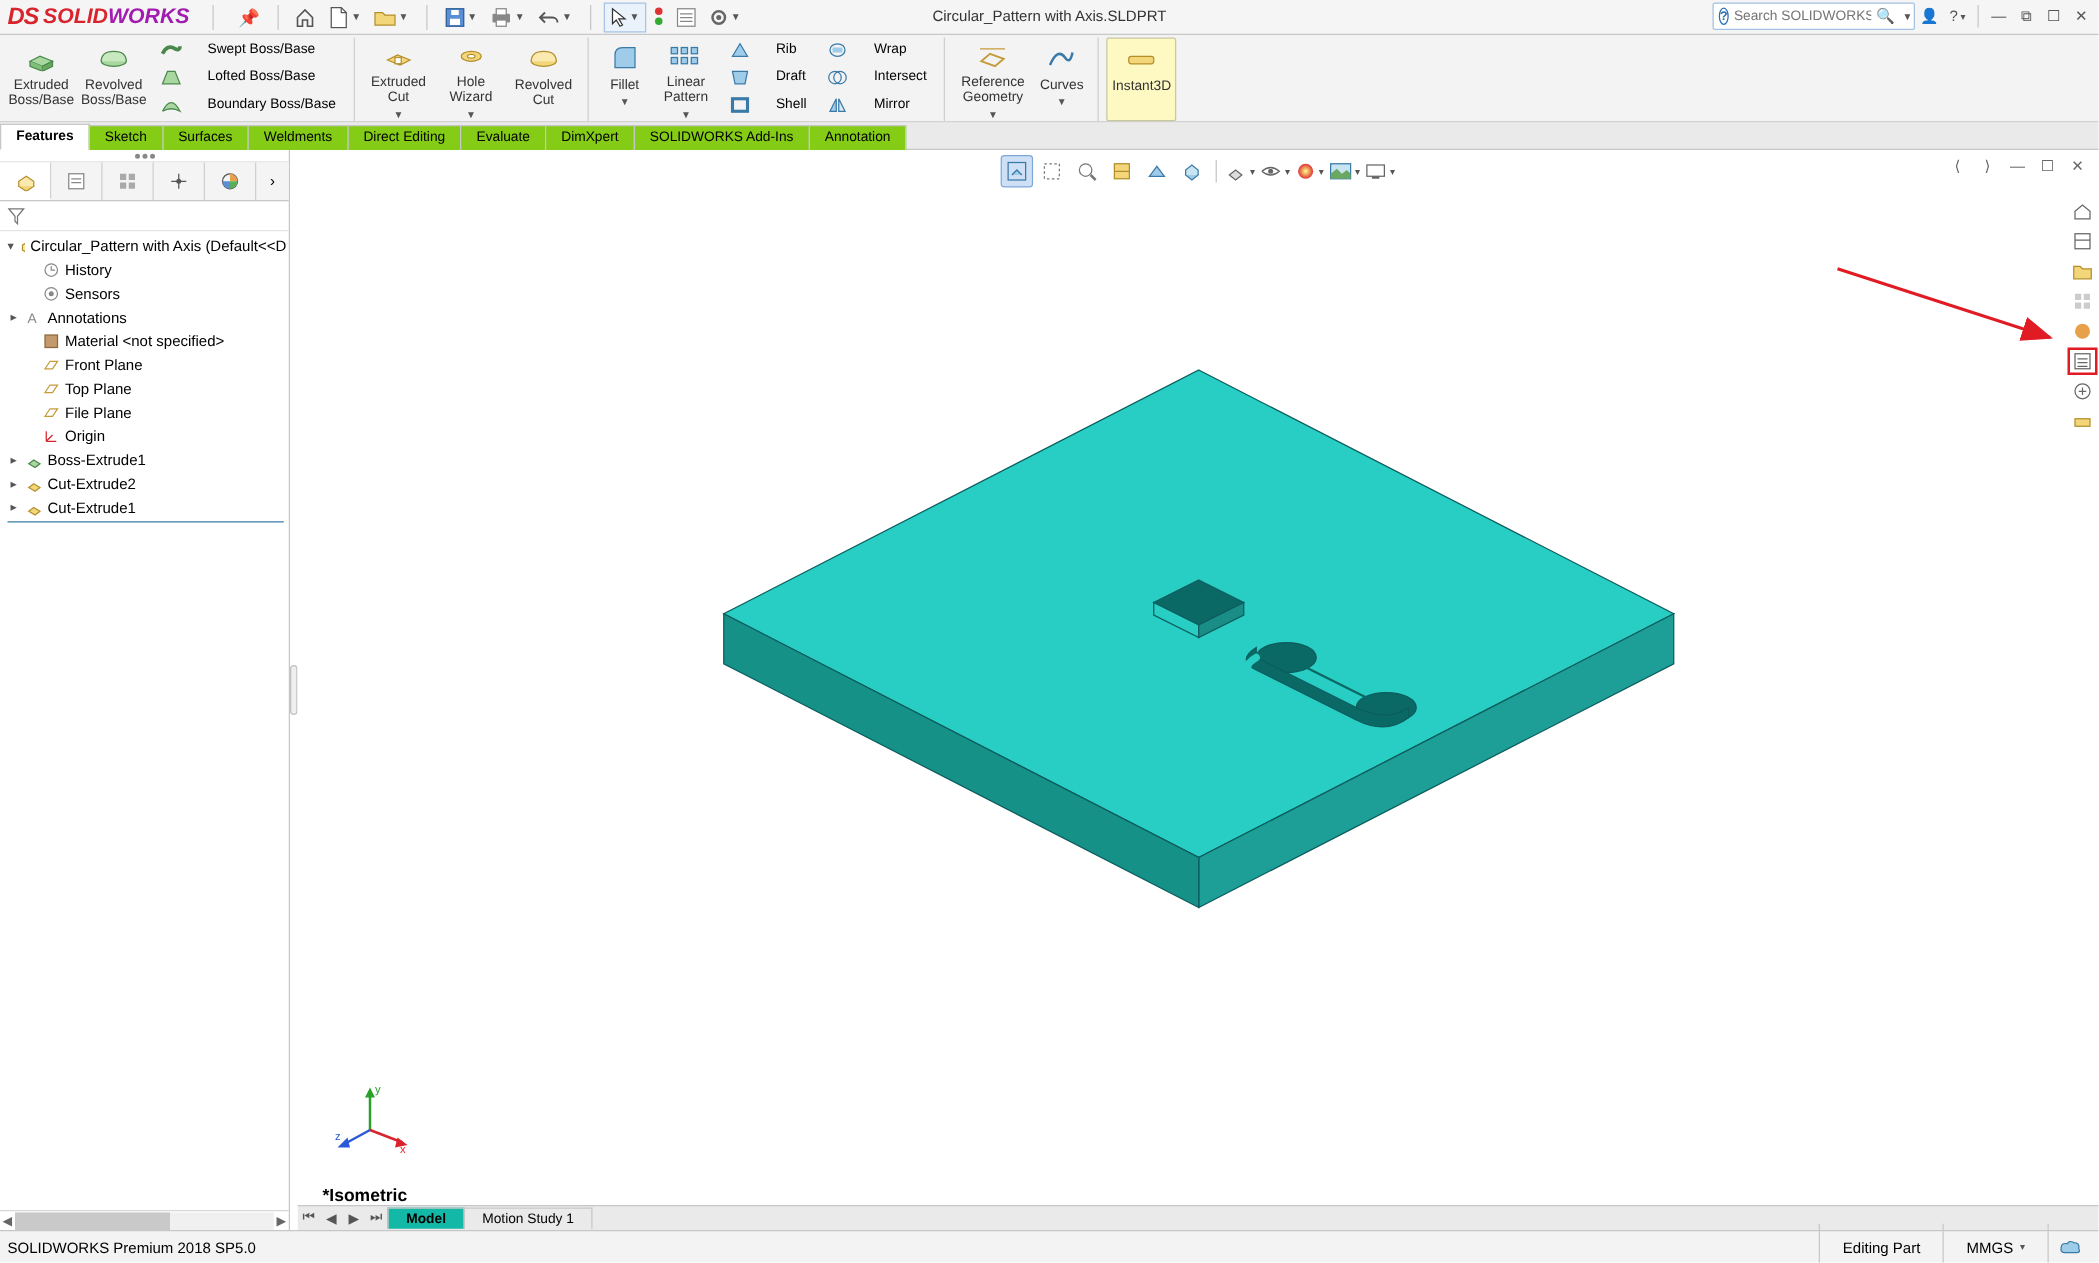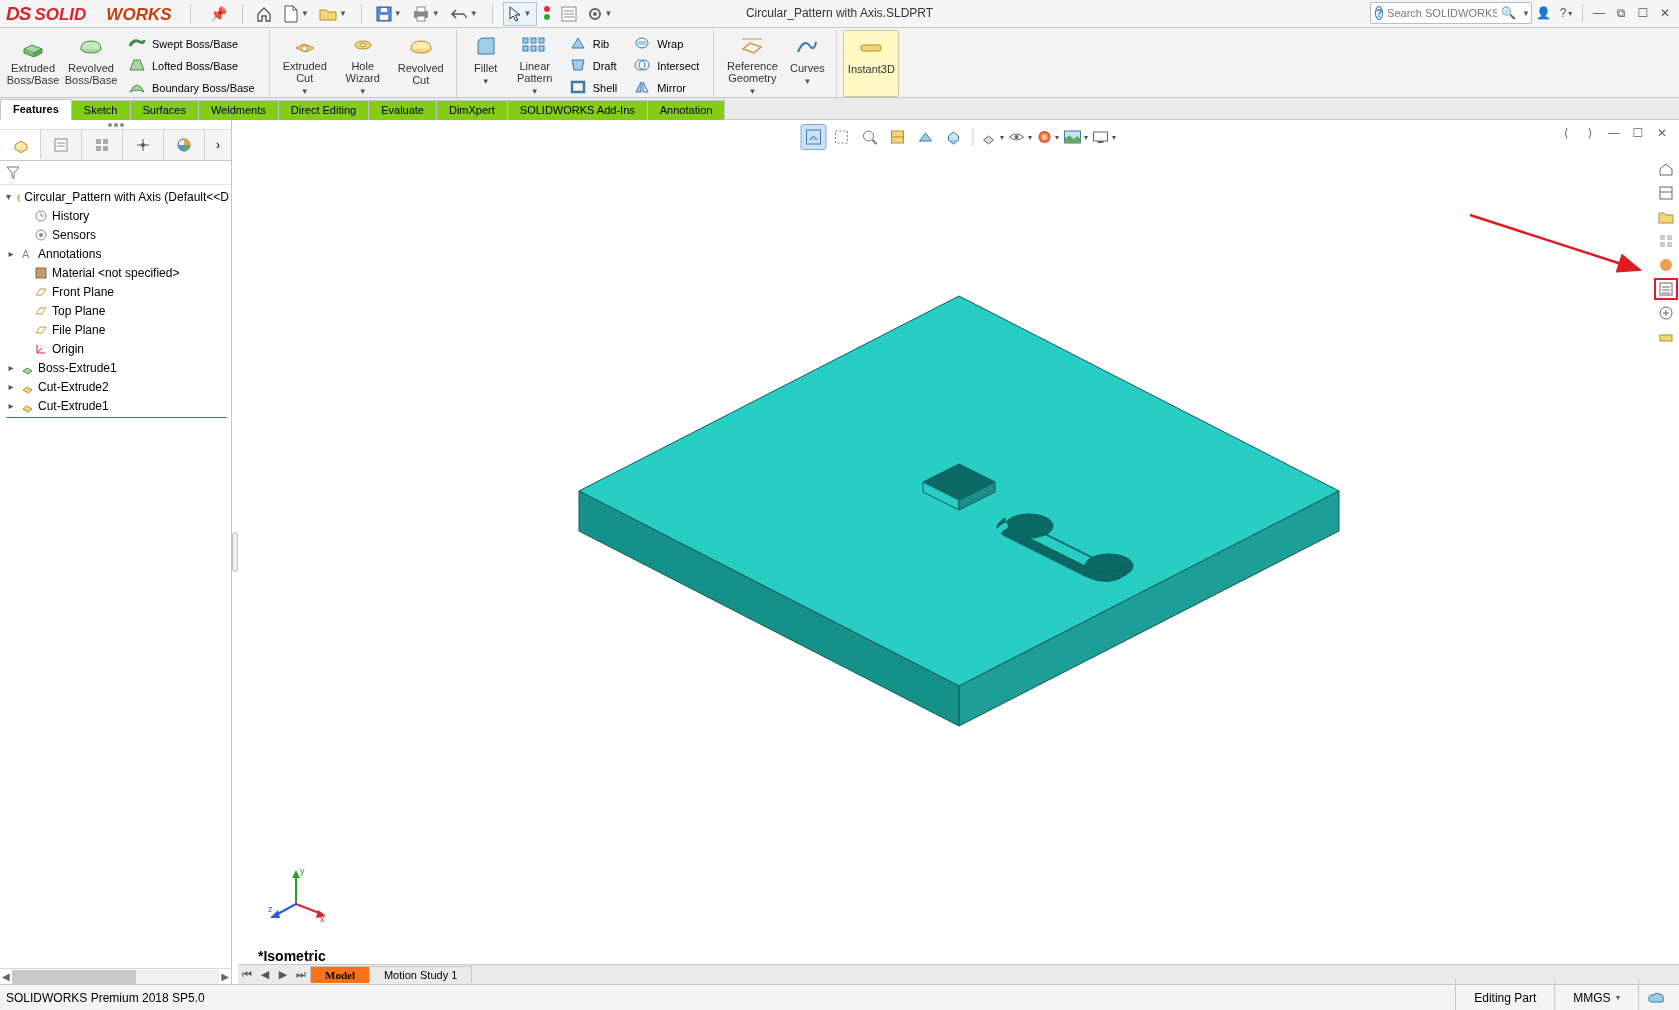--- a/index.html
+++ b/index.html
@@ -1,21 +1,21 @@
 <!DOCTYPE html>
 <html><head>
 <meta charset="utf-8">
 <style>
   * { margin:0; padding:0; box-sizing:border-box; font-family:"Segoe UI",Tahoma,sans-serif; user-select:none; }
   body { width:1679px; height:1010px; background:#fff; overflow:hidden; position:relative; font-size:12px; }
   
   .menubar { height:28px; display:flex; align-items:center; border-bottom:1px solid #c7c7c7; background:#f5f5f5; }
-  .sw-logo { display:flex; align-items:flex-end; padding:0 10px 0 6px; font-weight:bold; font-style:italic; color:#d9232d; font-size:17px; gap:4px; }
+  .sw-logo { display:flex; align-items:flex-start; padding:0 10px 0 6px; font-weight:bold; font-style:italic; color:#d9232d; font-size:17px; gap:4px; }
   .sw-logo .ds { font-size:19px; letter-spacing:-1px; }
-  .sw-logo .works { color:#c2410c; font-style:italic;padding-left:20px; }
+  .sw-logo .works { color:#a21caf; font-style:italic; }
   .menu-items { display:flex; gap:2px; }
   .menu-items span { padding:4px 10px; cursor:default; }
   .pin { margin-left:6px; color:#1a76c7; font-size:14px; padding:2px 6px; }
   .menubar-sep { width:1px; height:20px; background:#c7c7c7; margin:0 8px; }
   .quick-icons { display:flex; align-items:center; gap:2px; }
   .qi { display:flex; align-items:center; padding:2px 4px; height:24px; }
   .dd { font-size:8px; color:#555; margin-left:2px; }
   .doc-title { position:absolute; left:50%; transform:translateX(-50%); top:6px; font-size:12px; color:#333; }
   .title-right { position:absolute; right:4px; top:2px; display:flex; align-items:center; gap:2px; }
   .search-box { display:flex; align-items:center; border:1px solid #a4c1e2; height:22px; background:#fff; padding:0 4px; width:162px; gap:4px; border-radius:2px; }
@@ -23,21 +23,21 @@
   .win-btn { width:20px; height:20px; display:flex; align-items:center; justify-content:center; color:#555; }
   
   .ribbon { height:70px; border-bottom:1px solid #c7c7c7; background:#f3f3f3; display:flex; align-items:stretch; padding:2px 4px 0 4px; gap:2px; }
   .rgrp { display:flex; align-items:stretch; }
   .rgrp.sep { border-right:1px solid #d0d0d0; padding-right:6px; margin-right:4px; }
   .big-btn { width:58px; display:flex; flex-direction:column; align-items:center; justify-content:flex-start; padding-top:4px; text-align:center; line-height:1.1; gap:4px; border-radius:2px; }
   .big-btn.active { background:#fef9c3; border:1px solid #c7c7a0; }
   .big-btn .ic { height:24px; display:flex; align-items:center; justify-content:center; }
   .big-btn .tx { font-size:11px; color:#333; }
   .stack { display:flex; flex-direction:column; justify-content:space-around; padding:0 4px; }
-  .small-btn { display:flex; align-items:flex-end; gap:6px; padding:2px 4px; height:21px; border-radius:2px; white-space:nowrap; }
+  .small-btn { display:flex; align-items:flex-start; gap:20px; padding:2px 4px; height:21px; border-radius:2px; white-space:nowrap; }
   .small-btn .ic { width:18px; display:flex; justify-content:center; }
   .small-btn span { font-size:11px; }
   .big-btn .dd-row { font-size:8px; color:#555; }
   
   .cm-tabs { height:22px; background:#eaeaea; display:flex; align-items:flex-end; border-bottom:1px solid #c7c7c7; }
   .cm-tab { padding:3px 12px 4px; font-size:11px; background:#84cc16; border:1px solid #c7c7c7; border-bottom:none; margin-right:-1px; position:relative; top:1px; }
   .cm-tab.active { background:#fff; border-bottom:1px solid #fff; font-weight:bold; }
   
   .work { position:absolute; top:120px; left:0; right:0; bottom:26px; display:flex; }
   .fm-panel { width:232px; background:#fff; border-right:1px solid #c7c7c7; display:flex; flex-direction:column; position:relative; }
@@ -70,21 +70,21 @@
   .arrow-ann { position:absolute; pointer-events:none; }
   .triad { position:absolute; left:30px; bottom:60px; }
   .view-label { position:absolute; left:20px; bottom:20px; font-weight:bold; font-size:14px; }
   
   .model-wrap{position:absolute; left:50%; top:50%; transform:translate(-50%,-55%);}
   
   .sheet-tabs { height:20px; background:#eaeaea; border-top:1px solid #c7c7c7; display:flex; align-items:center; font-size:11px;}
   .sheet-nav{display:flex;}
   .sheet-nav span{width:18px;text-align:center;color:#555;}
   .sheet-tab { padding:2px 14px; border:1px solid #c7c7c7; border-bottom:none; background:#eaeaea; margin-right:-1px;}
-  .sheet-tab.active{ background:#f97316; font-weight:bold;font-family:Liberation Serif, serif;}
+  .sheet-tab.active{ background:#14b8a6; font-weight:bold;}
   
   .status { position:absolute; bottom:0; left:0; right:0; height:26px; background:#f3f3f3; border-top:1px solid #c7c7c7; display:flex; align-items:center; justify-content:space-between; padding:0 6px; font-size:12px; }
   .status .cells{display:flex;gap:0;}
   .status .cell{border-left:1px solid #c7c7c7;padding:0 18px;height:38px;display:flex;align-items:center;}
   svg { display:block; }
 </style>
 </head>
 <body>
 
 <div class="menubar">

